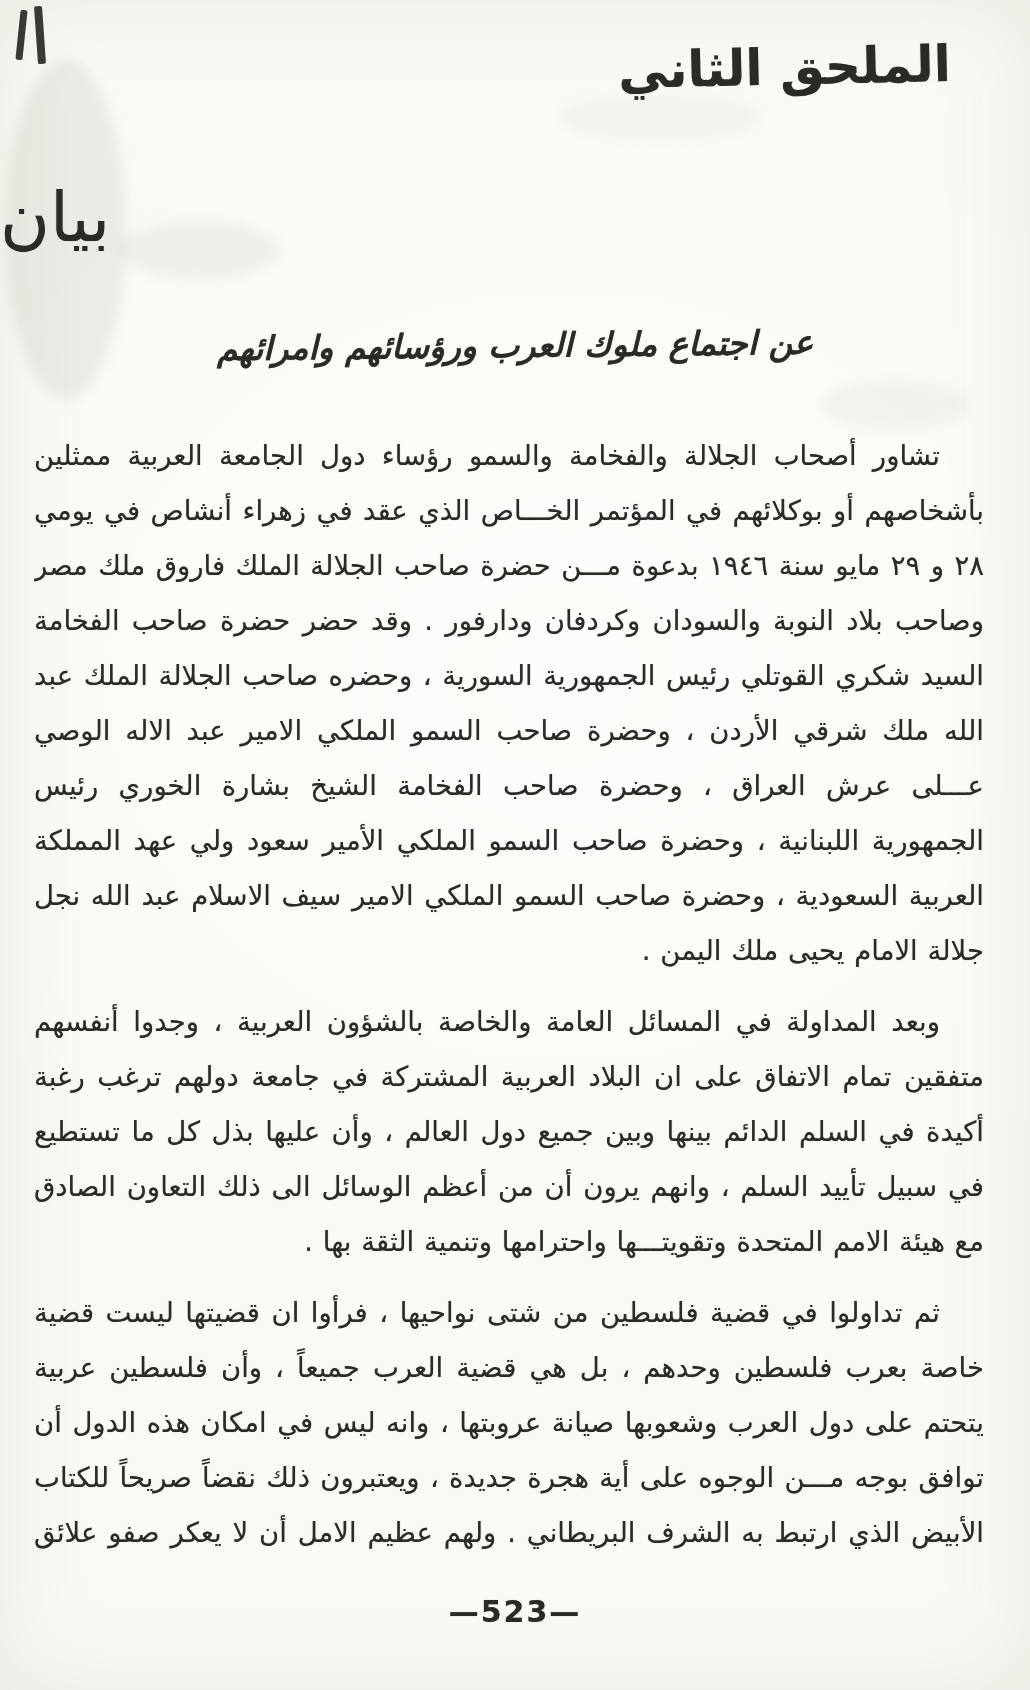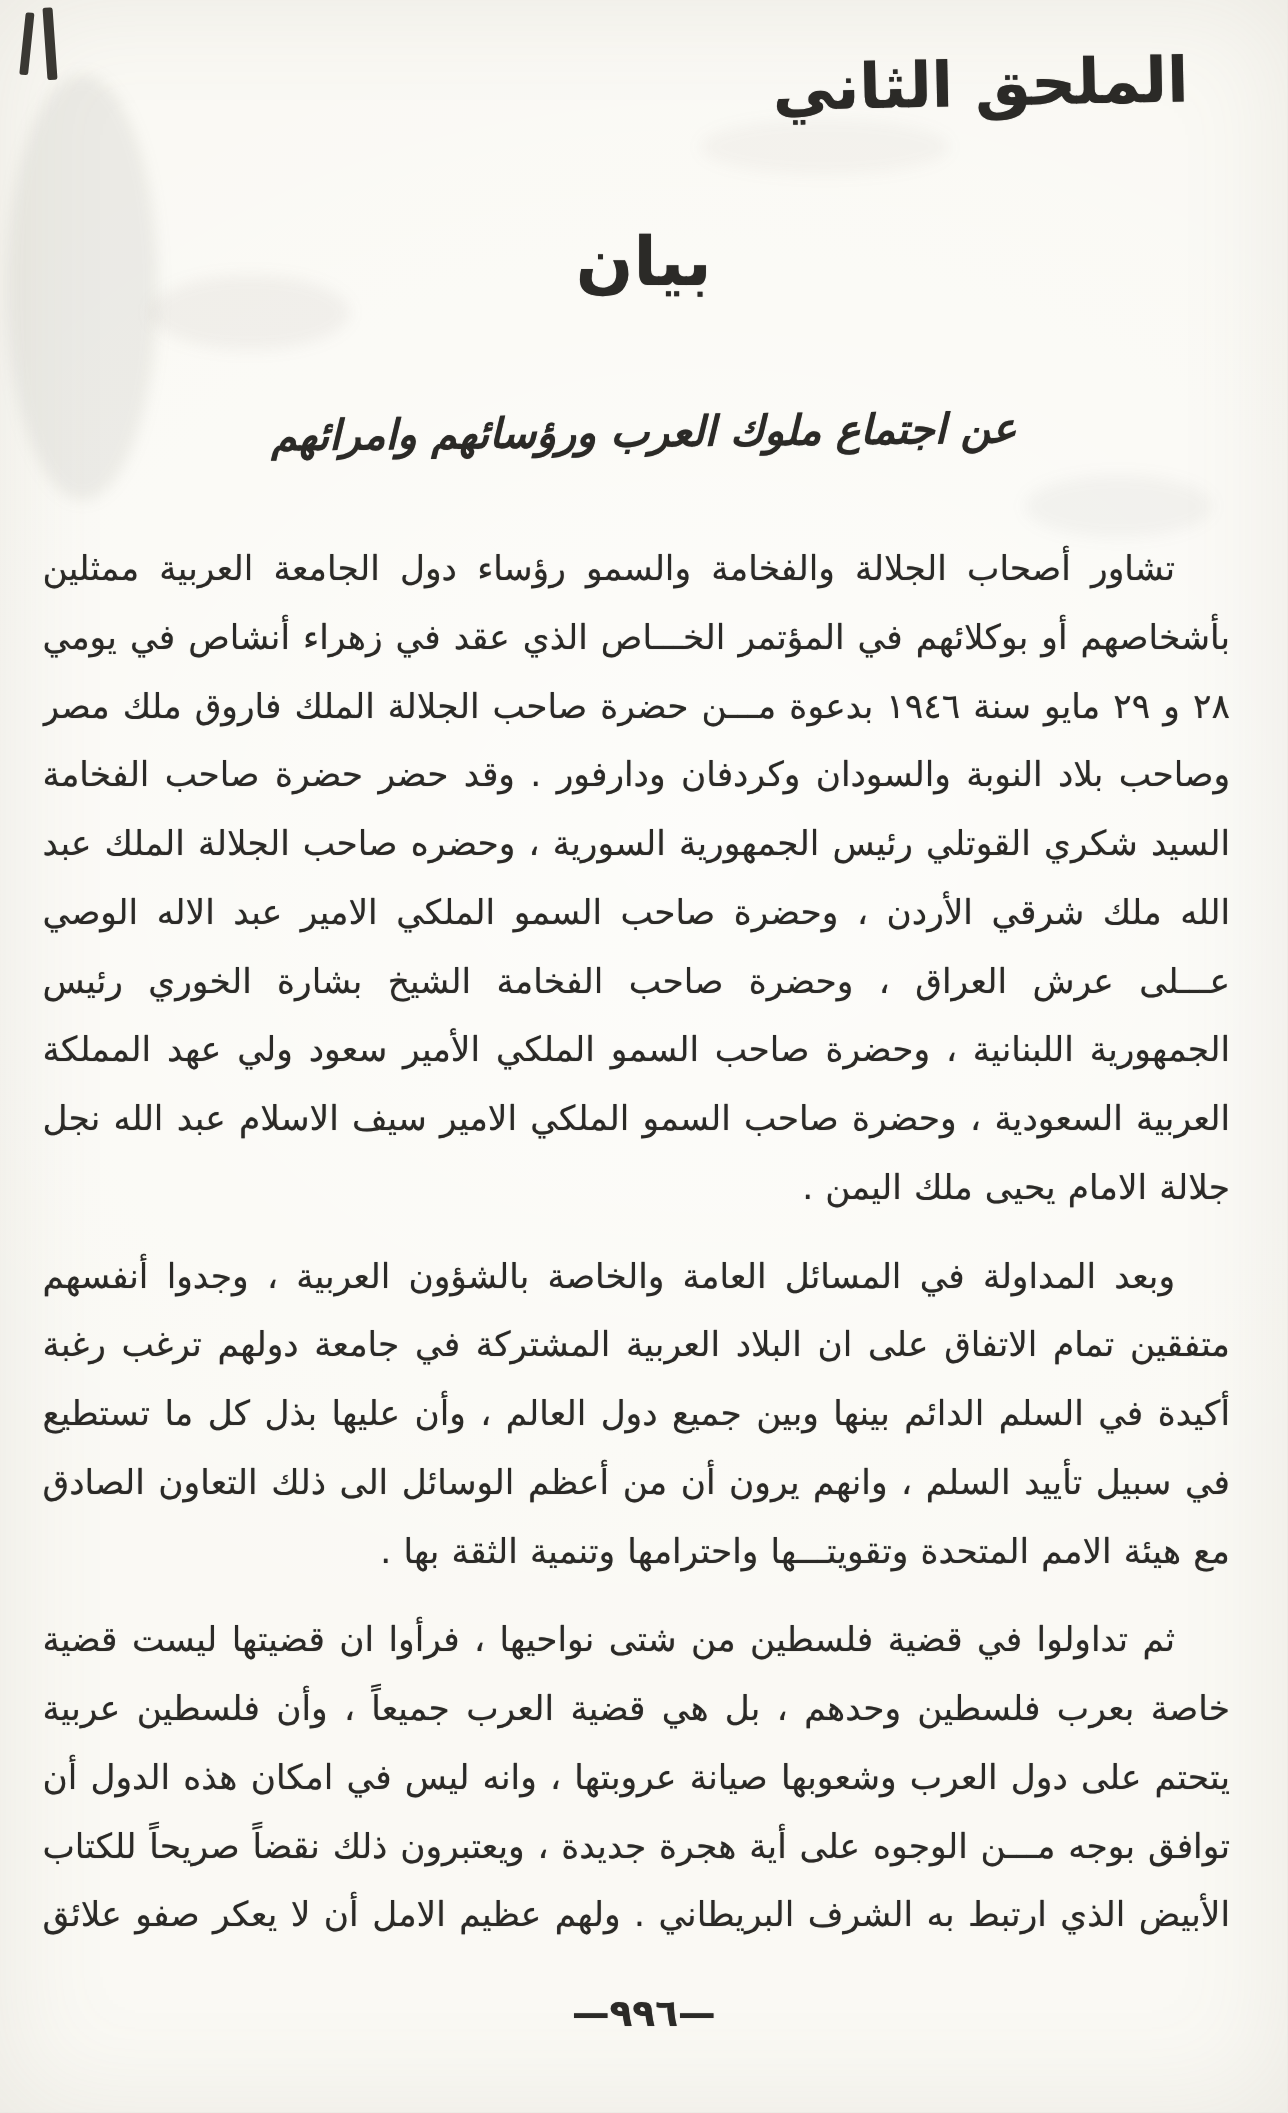--- a/index.html
+++ b/index.html
@@ -34,23 +34,23 @@
     font-weight: bold;
     text-align: left;
     transform: rotate(-1.2deg);
     letter-spacing: 1px;
   }
   .doc-title {
     position: absolute;
     top: 178px;
     left: 0;
     width: 100%;
-    text-align: center;
-    font-size: 54px;
-    font-weight: bold;
+    text-align: left;
+    font-size: 68px;
+    font-weight: normal;
   }
   .doc-subtitle {
     position: absolute;
     top: 326px;
     left: 0;
     width: 100%;
     text-align: center;
     font-size: 33px;
     font-weight: bold;
     font-style: italic;
@@ -127,15 +127,15 @@
   <div class="doc-title ink">بيان</div>
 
   <div class="doc-subtitle ink">عن اجتماع ملوك العرب ورؤسائهم وامرائهم</div>
 
   <div class="doc-body">
     <p class="para ink">تشاور أصحاب الجلالة والفخامة والسمو رؤساء دول الجامعة العربية ممثلين بأشخاصهم أو بوكلائهم في المؤتمر الخـــاص الذي عقد في زهراء أنشاص في يومي ٢٨ و ٢٩ مايو سنة ١٩٤٦ بدعوة مـــن حضرة صاحب الجلالة الملك فاروق ملك مصر وصاحب بلاد النوبة والسودان وكردفان ودارفور . وقد حضر حضرة صاحب الفخامة السيد شكري القوتلي رئيس الجمهورية السورية ، وحضره صاحب الجلالة الملك عبد الله ملك شرقي الأردن ، وحضرة صاحب السمو الملكي الامير عبد الاله الوصي عـــلى عرش العراق ، وحضرة صاحب الفخامة الشيخ بشارة الخوري رئيس الجمهورية اللبنانية ، وحضرة صاحب السمو الملكي الأمير سعود ولي عهد المملكة العربية السعودية ، وحضرة صاحب السمو الملكي الامير سيف الاسلام عبد الله نجل جلالة الامام يحيى ملك اليمن .</p>
     <p class="para ink">وبعد المداولة في المسائل العامة والخاصة بالشؤون العربية ، وجدوا أنفسهم متفقين تمام الاتفاق على ان البلاد العربية المشتركة في جامعة دولهم ترغب رغبة أكيدة في السلم الدائم بينها وبين جميع دول العالم ، وأن عليها بذل كل ما تستطيع في سبيل تأييد السلم ، وانهم يرون أن من أعظم الوسائل الى ذلك التعاون الصادق مع هيئة الامم المتحدة وتقويتـــها واحترامها وتنمية الثقة بها .</p>
     <p class="para ink">ثم تداولوا في قضية فلسطين من شتى نواحيها ، فرأوا ان قضيتها ليست قضية خاصة بعرب فلسطين وحدهم ، بل هي قضية العرب جميعاً ، وأن فلسطين عربية يتحتم على دول العرب وشعوبها صيانة عروبتها ، وانه ليس في امكان هذه الدول أن توافق بوجه مـــن الوجوه على أية هجرة جديدة ، ويعتبرون ذلك نقضاً صريحاً للكتاب الأبيض الذي ارتبط به الشرف البريطاني . ولهم عظيم الامل أن لا يعكر صفو علائق المودة القائمة بين الدول</p>
   </div>
 
-  <div class="page-number ink">—٩٩٦—</div>
+  <div class="page-number ink">—523—</div>
 
 </div>
 
 </body></html>

